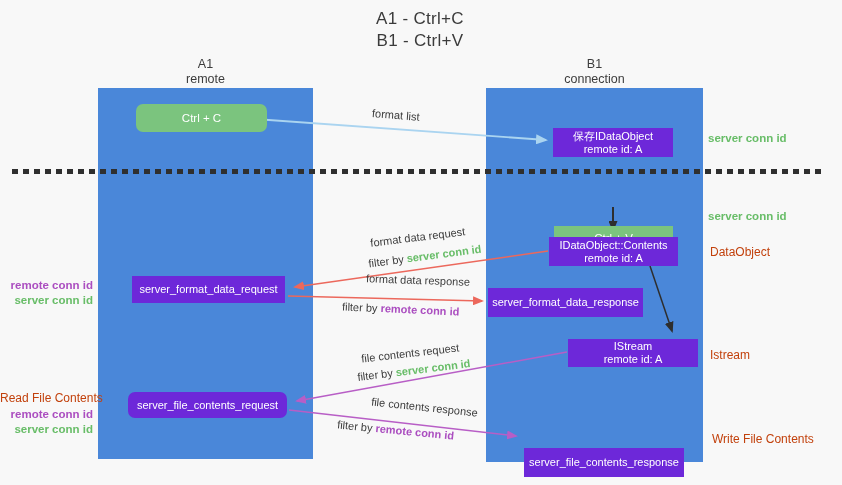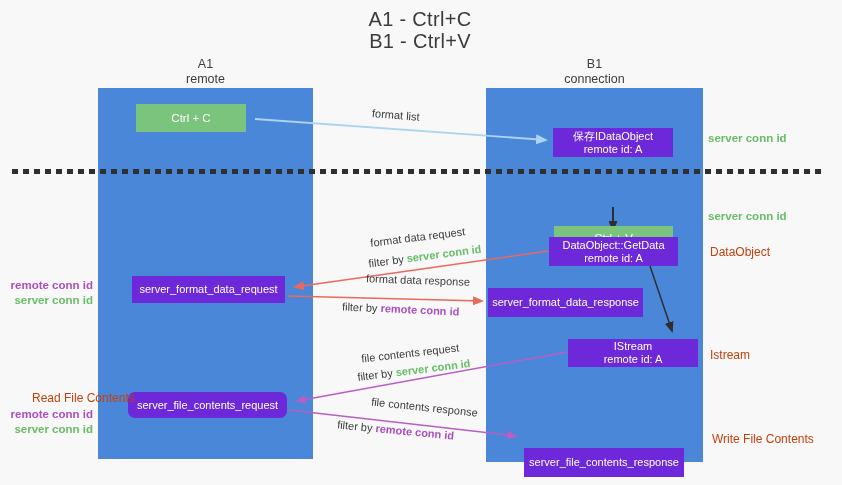--- a/index.html
+++ b/index.html
@@ -1,20 +1,20 @@
 <!DOCTYPE html>
 <html><head>
 <meta charset="utf-8">
 <style>
   html,body{margin:0;padding:0;}
   body{font-family:"Liberation Sans", sans-serif; background:#ffffff;}
   .canvas{position:relative; width:842px; height:485px; background:#f8f8f8; overflow:hidden;}
 
   .title{position:absolute; left:300px; top:8px; width:240px; text-align:center;
-         font-size:20px; line-height:22px; color:#3b3b3b; letter-spacing:.3px;}
+         font-size:17px; line-height:22px; color:#3b3b3b; letter-spacing:.3px;}
 
   .col-header{position:absolute; text-align:center; font-size:12.5px; line-height:15px; color:#3c3c3c;}
 
   .lifeline{position:absolute; background:#4a87d9;}
 
   .divider{position:absolute; left:12px; top:169px; width:812px; height:5px;
            background:repeating-linear-gradient(90deg,#2f2f2f 0,#2f2f2f 6px,transparent 6px,transparent 11px);}
 
   .arrows{position:absolute; left:0; top:0; pointer-events:none;}
 
@@ -73,35 +73,35 @@
     </defs>
     <line x1="255" y1="119" x2="546" y2="140" stroke="#aad4f0" stroke-width="1.8" marker-end="url(#m-lblue)"></line>
     <line x1="613" y1="207" x2="613" y2="230" stroke="#2e2e2e" stroke-width="2" marker-end="url(#m-black)"></line>
     <line x1="650" y1="266" x2="672" y2="331" stroke="#2e2e2e" stroke-width="1.5" marker-end="url(#m-black)"></line>
     <line x1="548" y1="251" x2="295" y2="287" stroke="#ec685c" stroke-width="1.5" marker-end="url(#m-red)"></line>
     <line x1="288" y1="296" x2="482" y2="301" stroke="#ec685c" stroke-width="1.5" marker-end="url(#m-red)"></line>
     <line x1="567" y1="352" x2="297" y2="401" stroke="#b85ec6" stroke-width="1.5" marker-end="url(#m-mag)"></line>
     <line x1="289" y1="410" x2="516" y2="436" stroke="#b85ec6" stroke-width="1.5" marker-end="url(#m-mag)"></line>
   </svg>
 
-  <div class="box green key" style="left:136px; top:104px; width:110px; height:28px;">
+  <div class="box green key" style="left:136px; top:104px; width:131px; height:28px;border-radius:7px;">
     <div>Ctrl + C</div>
   </div>
 
   <div class="box orange" style="left:553px; top:128px; width:120px; height:29px;">
     <div>保存IDataObject</div>
     <div>remote id: A</div>
   </div>
 
   <div class="box green key" style="left:554px; top:182px; width:119px; height:24px;margin-top:44px;">
     <div>Ctrl + V</div>
   </div>
 
   <div class="box orange" style="left:549px; top:237px; width:129px; height:29px;">
-    <div>DataObject::GetData</div>
+    <div>IDataObject::Contents</div>
     <div>remote id: A</div>
   </div>
 
   <div class="box orange" style="left:488px; top:288px; width:155px; height:29px;">
     <div>server_format_data_response</div>
   </div>
 
   <div class="box orange" style="left:132px; top:276px; width:153px; height:27px;">
     <div>server_format_data_request</div>
   </div>
@@ -120,21 +120,21 @@
   </div>
 
   <div class="slabel c-green" style="left:708px; top:132px;">server conn id</div>
   <div class="slabel c-green" style="left:708px; top:210px;">server conn id</div>
   <div class="slabel" style="left:710px; top:245px;">DataObject</div>
   <div class="slabel" style="left:710px; top:348px;">Istream</div>
   <div class="slabel" style="left:712px; top:432px;">Write File Contents</div>
 
   <div class="slabel right-align c-purple" style="left:0; top:279px; width:93px;">remote conn id</div>
   <div class="slabel right-align c-green" style="left:0; top:294px; width:93px;">server conn id</div>
-  <div class="slabel right-align" style="left:0; top:391px; width:93px;padding-left:32px;">Read File Contents</div>
+  <div class="slabel right-align" style="left:0; top:391px; width:93px;">Read File Contents</div>
   <div class="slabel right-align c-purple" style="left:0; top:408px; width:93px;">remote conn id</div>
   <div class="slabel right-align c-green" style="left:0; top:423px; width:93px;">server conn id</div>
 
   <div class="mlabel" style="left:372px; top:109px; transform:rotate(4.5deg);">format list</div>
 
   <div class="mlabel" style="left:370px; top:231px; transform:rotate(-7deg);">format data request</div>
   <div class="mlabel" style="left:368px; top:250px; transform:rotate(-7.5deg);">
     <span>filter by</span>
     <span class="c-green">server conn id</span>
   </div>

